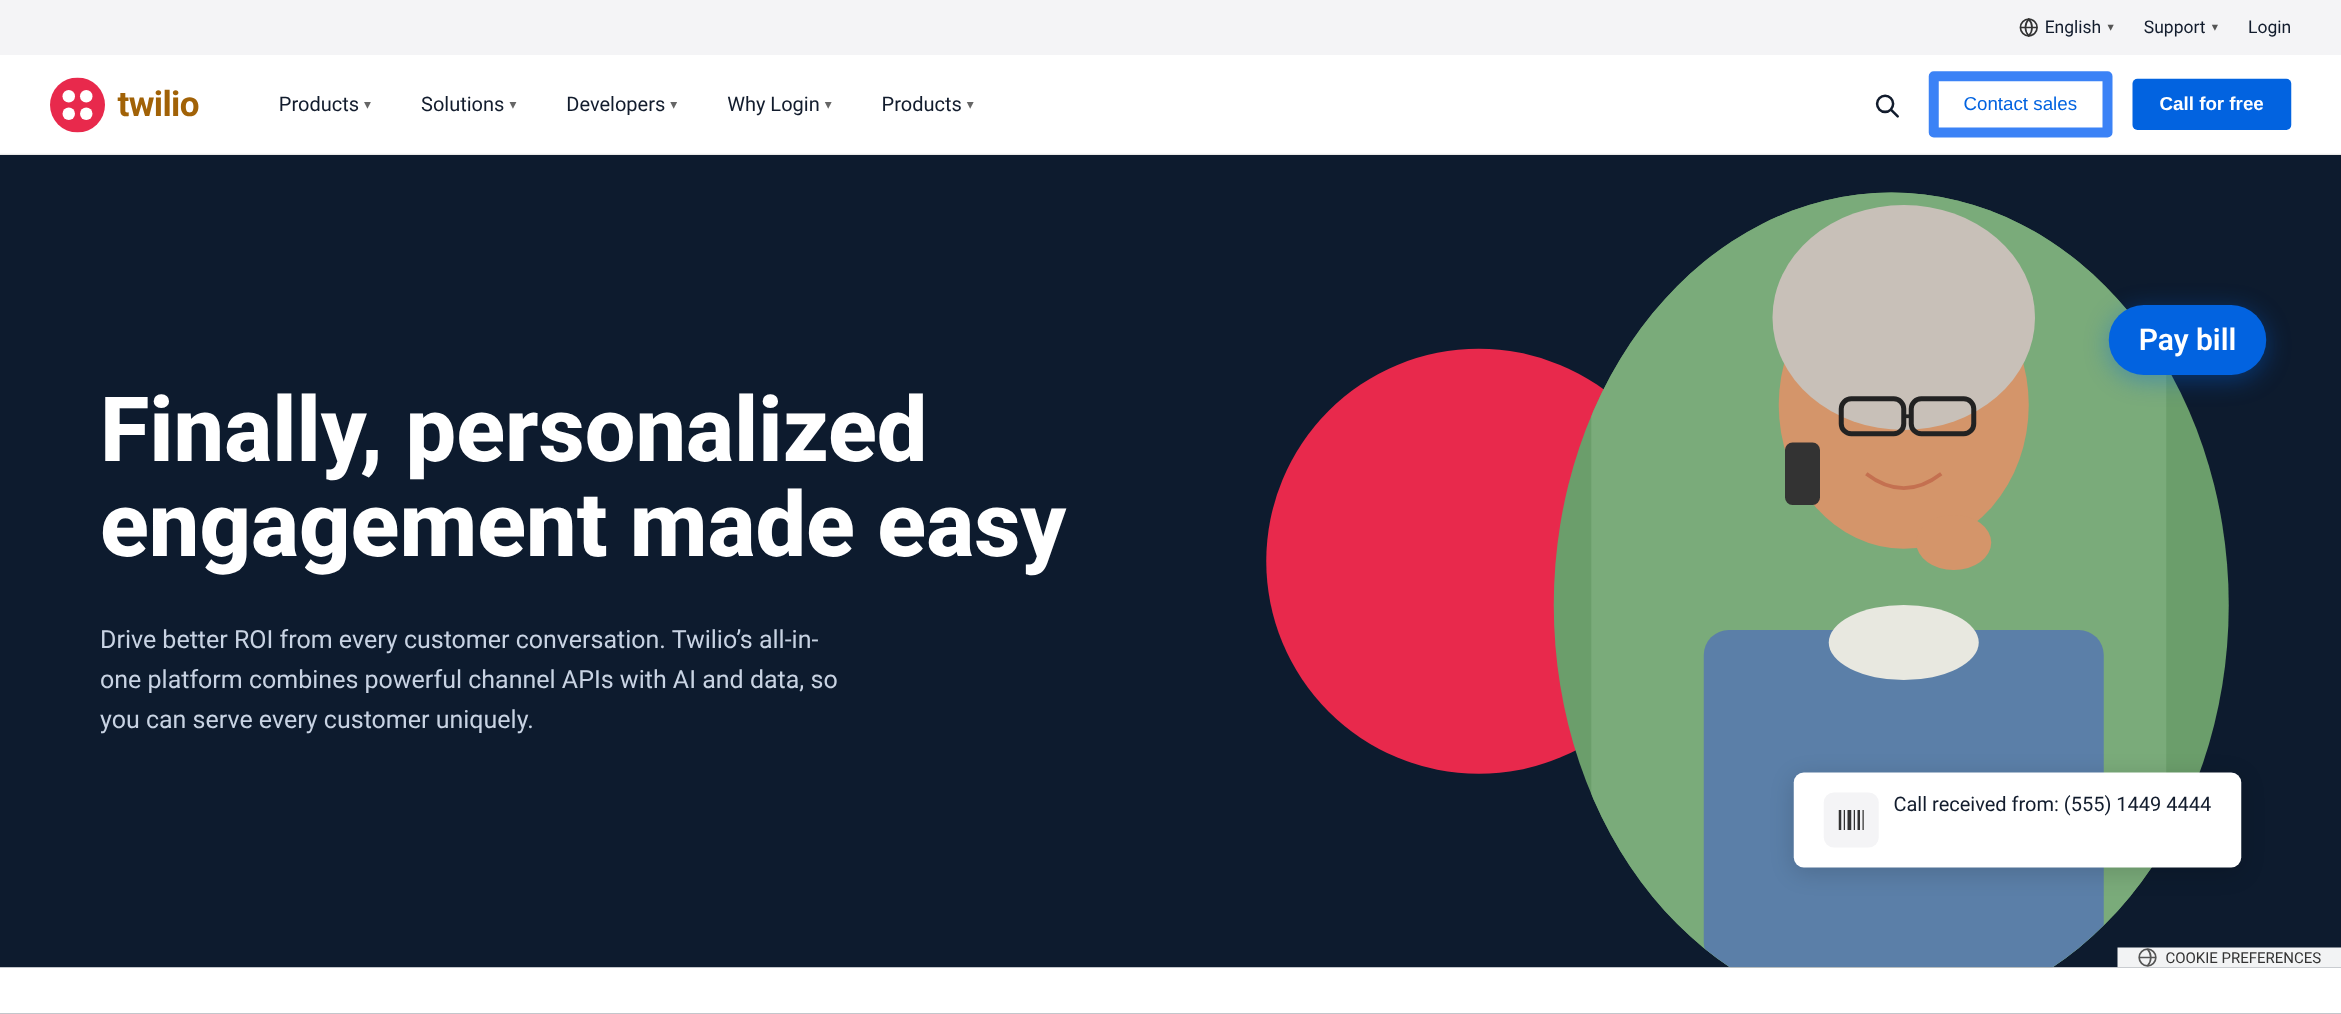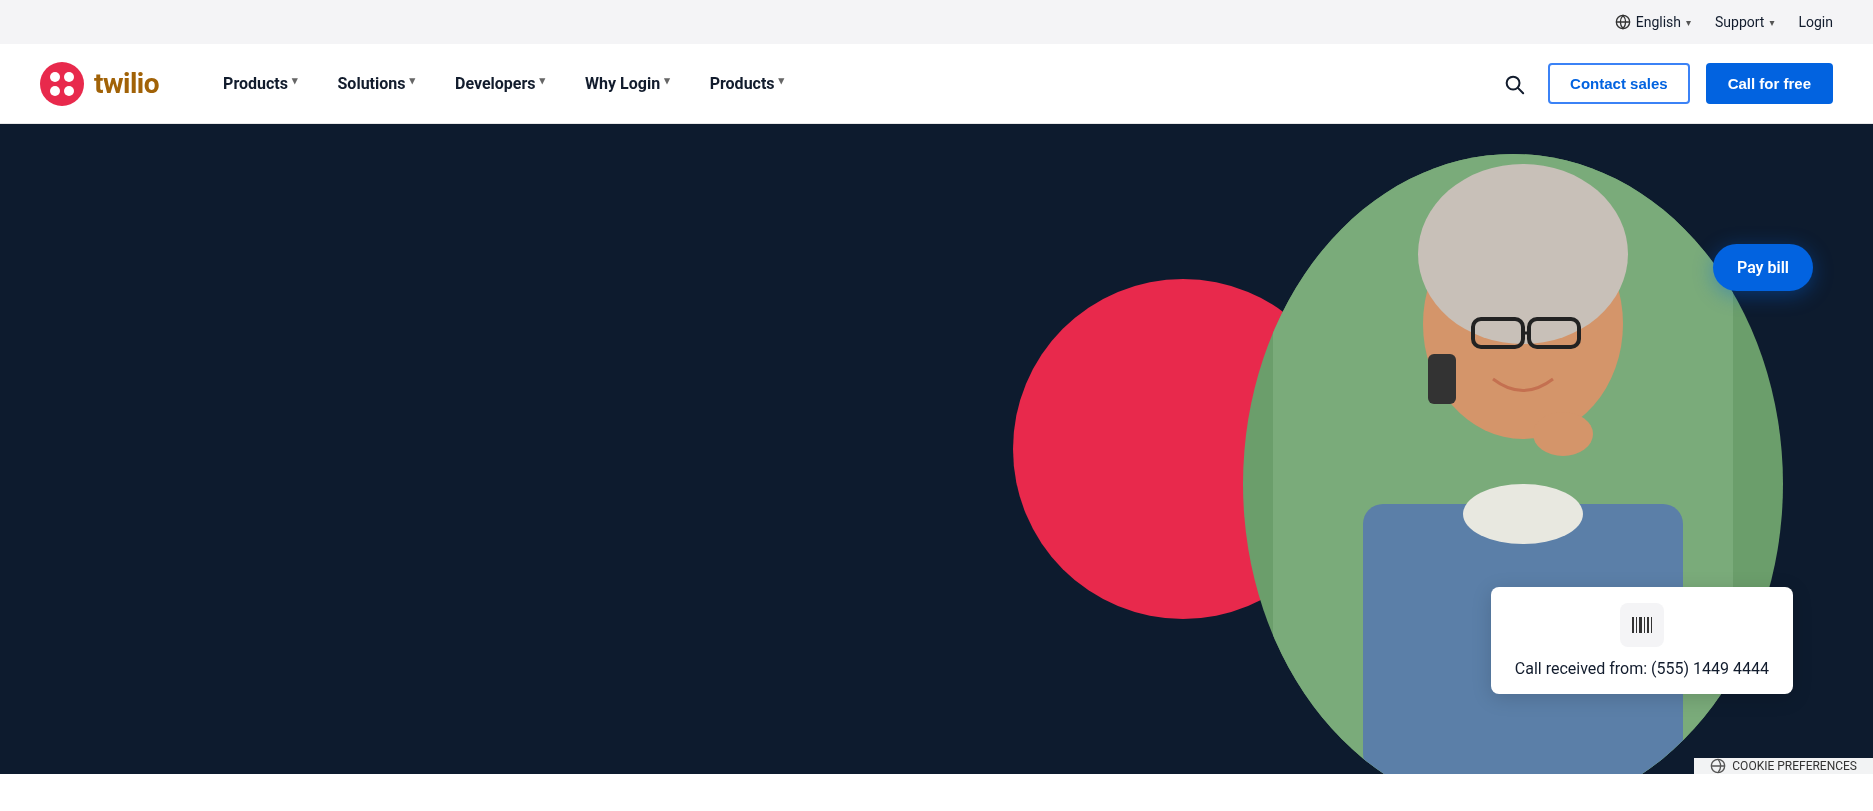--- a/index.html
+++ b/index.html
@@ -51,53 +51,54 @@
     }
     
     .nav-links {
       display: flex;
       align-items: center;
       gap: 8px;
       flex: 1;
     }
     .nav-link {
       display: flex;
+      align-items: center;
       gap: 4px;
       font-size: 16px;
       color: #121c2d;
       cursor: pointer;
       padding: 8px 16px;
       border-radius: 4px;
       white-space: nowrap;
-      font-weight: 700;
+      font-weight: 400;
     }
     .nav-link .chevron { font-size: 11px; color: #666; }
 
     .nav-actions {
       display: flex;
       align-items: center;
       gap: 16px;
       flex-shrink: 0;
     }
     .search-icon-wrap {
       width: 36px;
       height: 36px;
       display: flex;
       align-items: center;
       justify-content: center;
       cursor: pointer;
     }
     .btn-contact {
-      border: 2px solid #3b82f6;
+      border: 8px solid #3b82f6;
       color: #0263e0;
       background: transparent;
       padding: 10px 20px;
       border-radius: 4px;
       font-size: 15px;
-      font-weight: 700;
+      font-weight: 400;
       cursor: pointer;
       white-space: nowrap;
     }
     .btn-start {
       background: #0263e0;
       color: #ffffff;
       border: none;
       padding: 12px 22px;
       border-radius: 4px;
       font-size: 15px;
@@ -173,42 +174,41 @@
 
     
     .pay-bill-badge {
       position: absolute;
       right: 60px;
       top: 120px;
       background: #0263e0;
       color: white;
       padding: 14px 24px;
       border-radius: 50px;
-      font-size: 16px;
+      font-size: 24px;
       font-weight: 600;
       z-index: 10;
       box-shadow: 0 4px 20px rgba(2, 99, 224, 0.4);
     }
 
     
     .call-notification {
       position: absolute;
       bottom: 80px;
       right: 80px;
       background: white;
       border-radius: 8px;
       padding: 16px 24px;
       display: flex;
-      align-items: center;
+      align-items: flex-start;
       gap: 12px;
       z-index: 10;
       box-shadow: 0 4px 20px rgba(0,0,0,0.15);
       font-size: 16px;
       color: #121c2d;
-      flex-direction: column;
     }
     .call-icon {
       width: 44px;
       height: 44px;
       background: #f4f4f6;
       border-radius: 8px;
       display: flex;
       align-items: center;
       justify-content: center;
       font-size: 20px;
@@ -310,20 +310,24 @@
         <circle cx="11" cy="11" r="7"></circle>
         <line x1="16.5" y1="16.5" x2="22" y2="22"></line>
       </svg>
     </div>
     <button class="btn-contact">Contact sales</button>
     <button class="btn-start">Call for free</button>
   </div>
 </nav>
 
 <section class="hero">
+  <div class="hero-content">
+    <h1 class="hero-title">Finally, personalized engagement made easy</h1>
+    <p class="hero-description">Drive better ROI from every customer conversation. Twilio’s all-in-one platform combines powerful channel APIs with AI and data, so you can serve every customer uniquely.</p>
+  </div>
 
   <div class="hero-right">
 
     <div class="red-circle"></div>
 
     <div class="person-area">
       <svg width="580" height="650" viewBox="0 0 580 650" style="position:absolute;right:0;top:0;">
         <defs>
           <clipPath id="personClip">
             <ellipse cx="300" cy="360" rx="270" ry="330"></ellipse>

